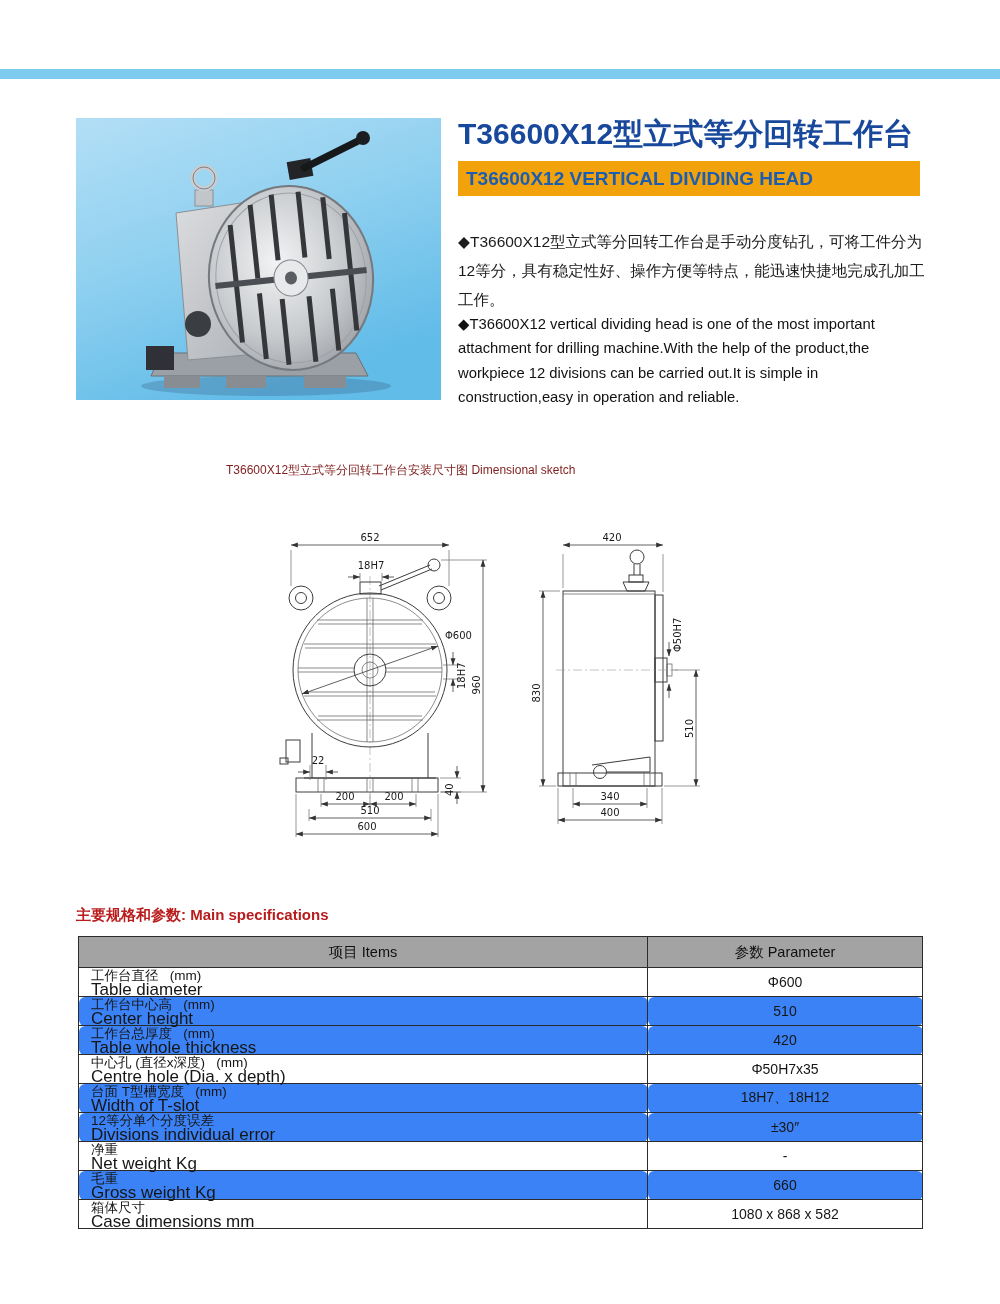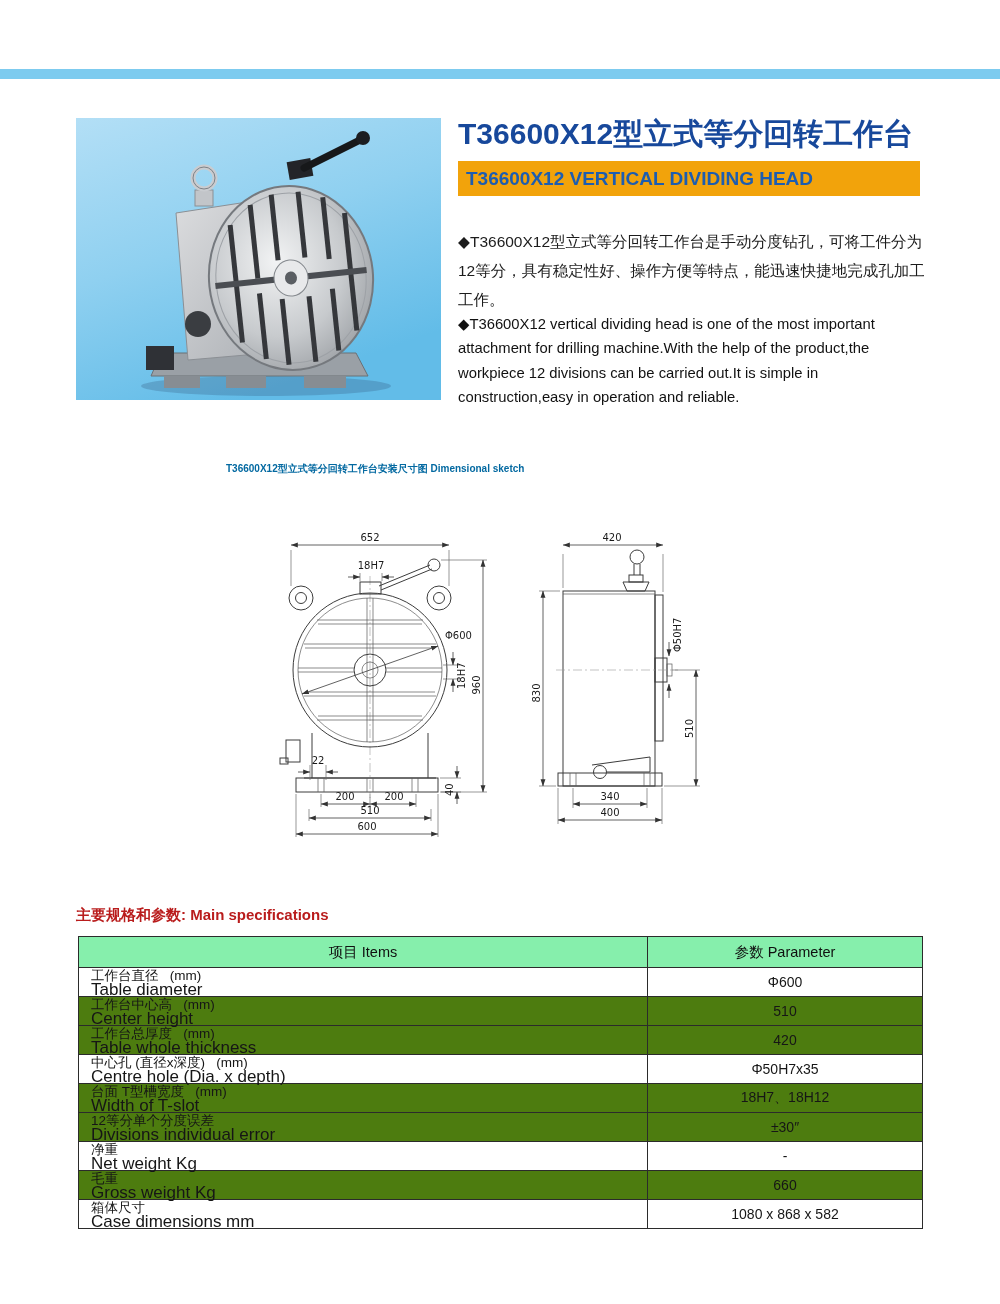--- a/index.html
+++ b/index.html
@@ -12,40 +12,40 @@
   .photo svg{display:block;}
 
   .title{position:absolute;left:458px;top:114px;width:468px;font-size:30px;font-weight:700;
          color:#17489B;letter-spacing:0px;white-space:nowrap;}
   .banner{position:absolute;left:458px;top:161px;width:462px;height:35px;background:#F2A30B;}
   .banner span{display:block;padding-left:8px;line-height:35px;font-size:19px;font-weight:700;color:#1D5DB0;}
 
   .desc-cn{position:absolute;left:458px;top:211px;width:474px;font-size:15.5px;line-height:29px;color:#1c1c1c;}
   .desc-en{position:absolute;left:458px;top:297px;width:476px;font-size:14.8px;line-height:24.5px;color:#111;}
 
-  .sketch-heading{position:absolute;left:226px;top:462px;font-size:10px;font-weight:700;color:#0369a1;}
+  .sketch-heading{position:absolute;left:226px;top:462px;font-size:12px;font-weight:400;color:#7f1d1d;}
 
   .sketch{position:absolute;left:260px;top:528px;width:460px;height:318px;}
   .sketch svg{display:block;}
   .ln{stroke:#3c3c3c;stroke-width:1;fill:none;}
   .thin{stroke:#5a5a5a;stroke-width:0.7;fill:none;}
   .cl{stroke:#9a9a9a;stroke-width:0.6;fill:none;stroke-dasharray:9 3 2 3;}
   .ext{stroke:#6a6a6a;stroke-width:0.7;fill:none;}
   .dim{stroke:#3a3a3a;stroke-width:0.8;fill:none;marker-start:url(#mA);marker-end:url(#mA);}
   .dime{stroke:#3a3a3a;stroke-width:0.8;fill:none;marker-end:url(#mA);}
   .dtx{font-family:"DejaVu Sans",sans-serif;font-size:10px;fill:#1a1a1a;}
 
   .specs-heading{position:absolute;left:76px;top:906px;font-size:15px;font-weight:600;color:#b91c1c;}
 
   .spec-table{position:absolute;left:78px;top:936px;width:844px;border-collapse:collapse;table-layout:fixed;}
   .spec-table col.c1{width:569px;}
   .spec-table col.c2{width:275px;}
   .spec-table th,.spec-table td{border:1.6px solid #2b2b2b;padding:0;}
-  .spec-table th{height:30px;background:#86efac;font-size:14.5px;font-weight:500;color:#101010;text-align:center;}
-  .spec-table tr.alt td{background:#4d7c0f;}
+  .spec-table th{height:30px;background:#a3a3a3;font-size:14.5px;font-weight:500;color:#101010;text-align:center;}
+  .spec-table tr.alt td{background:#3b82f6;border-radius:6px;}
   .spec-table td{height:28px;background:#ffffff;}
   .item-cell{padding-left:12px !important;}
   .cell-cn{font-size:13.5px;line-height:14px;color:#161616;white-space:pre-wrap;}
   .cell-en{font-size:17px;line-height:13px;color:#161616;}
   .val-cell{text-align:center;font-size:14px;color:#161616;}
 </style>
 </head>
 <body>
 
 <div class="page">

